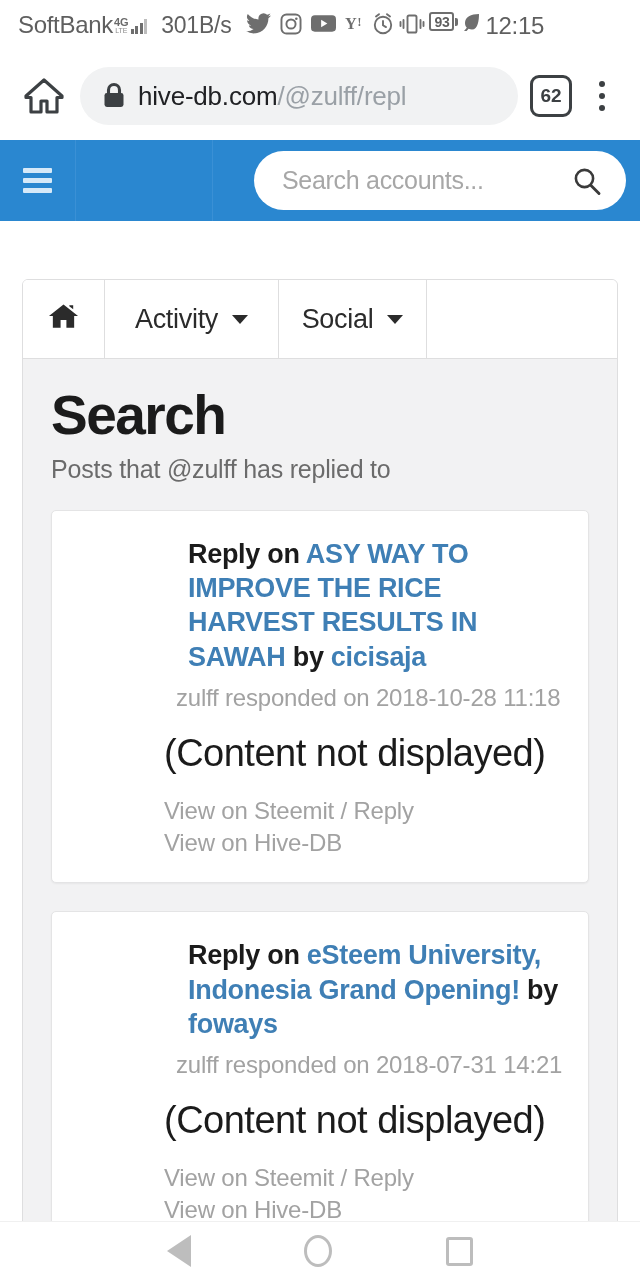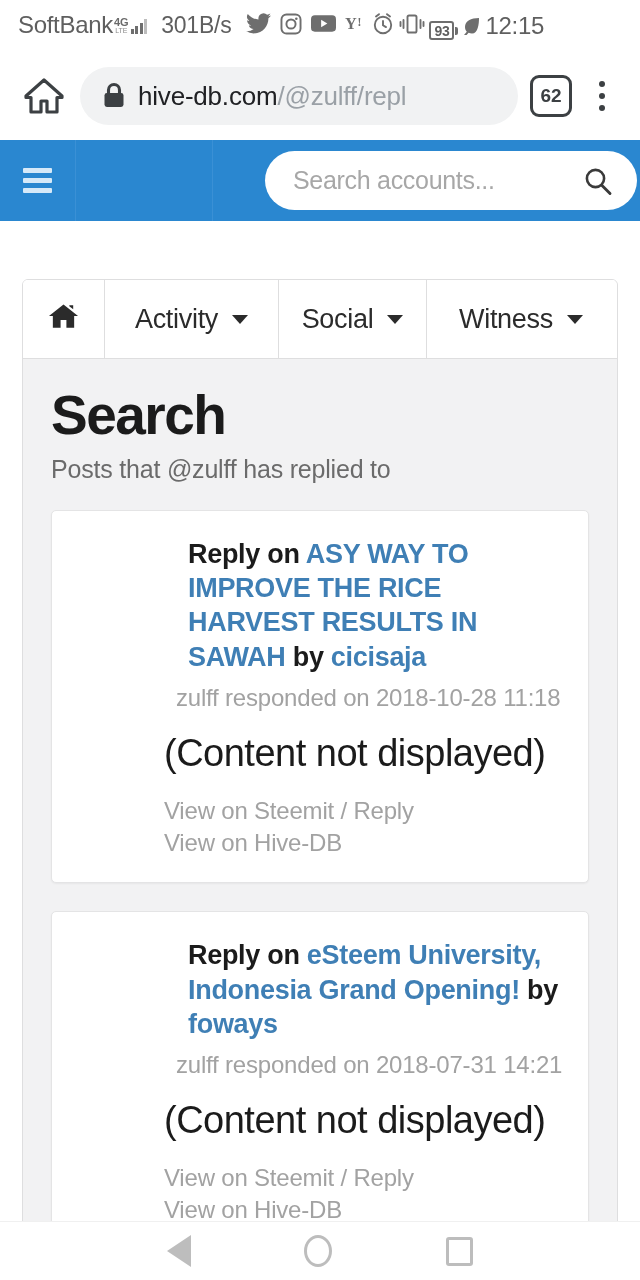--- a/index.html
+++ b/index.html
@@ -78,21 +78,21 @@
     align-items: center;
     gap: 9px;
     margin-left: 14px;
     position: relative;
     top: 1px;
   }
   .app-icons svg { display: block; }
 
   .status-right {
     display: flex;
-    align-items: flex-end;
+    align-items: flex-start;
     gap: 4px;
   }
   .battery {
     display: inline-flex;
     align-items: center;
   }
   .battery .shell {
     border: 2px solid #6e6e6e;
     border-radius: 3px;
     padding: 0 3px;
@@ -225,21 +225,21 @@
     width: 137px;
     height: 81px;
     border-right: 1px solid #3a90d5;
     flex: none;
   }
   .search-wrap {
     flex: 1;
     display: flex;
     align-items: center;
     justify-content: flex-end;
-    padding-right: 3px;
+    padding-right: 14px;
   }
   .search-box {
     width: 372px;
     height: 59px;
     background: #ffffff;
     border-radius: 30px;
     display: flex;
     align-items: center;
     padding: 0 24px 0 28px;
   }
@@ -534,24 +534,20 @@
         </span>
       </div>
       <div class="tab activity">
         <span>Activity</span>
         <span class="caret"></span>
       </div>
       <div class="tab social">
         <span>Social</span>
         <span class="caret"></span>
       </div>
-      <div class="tab witness">
-        <span>Witness</span>
-        <span class="caret"></span>
-      </div>
     </div>
 
     <div class="heading-area">
       <div class="page-title">Search</div>
       <div class="page-subtitle">Posts that @zulff has replied to</div>
     </div>
 
     <div class="cards">
 
       <div class="card">

